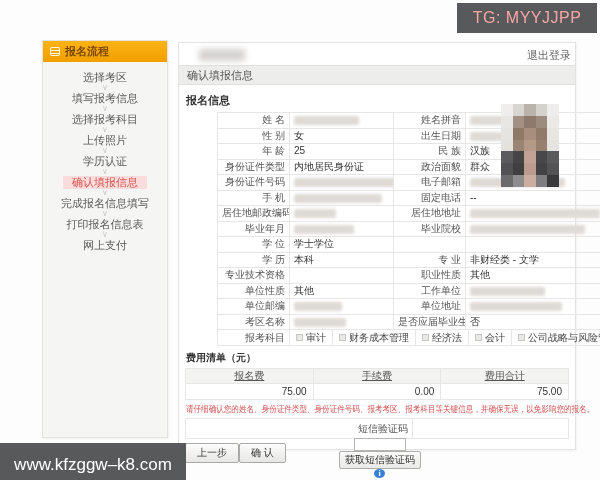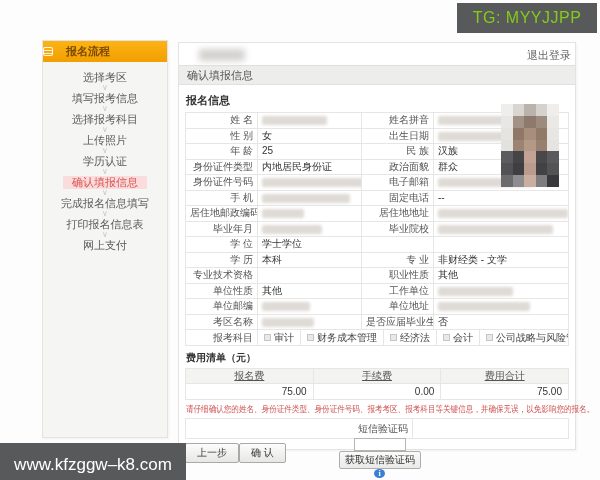--- a/index.html
+++ b/index.html
@@ -1,31 +1,31 @@
 <!DOCTYPE html>
 <html><head>
 <meta charset="utf-8">
 <style>
   * { margin:0; padding:0; box-sizing:border-box; font-family:"Liberation Sans", sans-serif; }
   html,body { width:600px; height:480px; background:#fff; overflow:hidden; }
   .page { position:relative; width:600px; height:480px; background:#fdfdfd; }
 
   
   .tg-badge { position:absolute; top:3px; right:3px; width:140px; height:30px;
-    background:#58595b; color:#84cc16; font-size:16px; display:flex; align-items:center;
+    background:#58595b; color:#fca5a5; font-size:16px; display:flex; align-items:center;
     justify-content:center; z-index:50; letter-spacing:.5px; }
   .watermark { position:absolute; left:0; top:443px; width:186px; height:43px;
     background:#58595b; color:#fff; font-size:17px; display:flex; align-items:center;
     justify-content:center; z-index:50; }
 
   
   .sidebar { position:absolute; left:42px; top:40px; width:126px; height:398px;
     background:#f5f5f3; border:1px solid #e3e3e1; box-shadow:1px 1px 2px rgba(0,0,0,.05); }
   .sidebar-header { height:21px; background:linear-gradient(#fcb316,#f29f00); color:#7b4a00;
-    font-size:11px; font-weight:bold; display:flex; align-items:center; gap:13px; }
+    font-size:11px; font-weight:bold; display:flex; align-items:center; padding-left:7px; gap:5px; }
   .list-icon { width:10px; height:9px; border:1px solid rgba(255,255,255,.9); border-radius:2px;
     background:repeating-linear-gradient(#0000 0 2px, rgba(255,255,255,.85) 2px 3px); }
   .steps { padding-top:9px; }
   .step { display:block; width:100%; text-align:center; font-size:11px; color:#595959;
     line-height:13px; background:none; border:none; cursor:pointer; }
   .step.active { color:#d9534f; background:#fadcdc; width:84px; margin:0 auto; border-radius:1px; }
   .chev { text-align:center; color:#c9c9c9; font-size:8px; line-height:8px; height:8px; margin:0; }
   .chev::after { content:"∨"; }
 
   
@@ -35,21 +35,21 @@
   .blur-chip { position:absolute; left:20px; top:6px; width:46px; height:12px;
     background:#d4d2d0; filter:blur(3px); }
   .logout { position:absolute; right:4px; top:5px; font-size:11px; color:#666;
     background:none; border:none; cursor:pointer; }
   .breadcrumb { height:20px; background:#ededeb; border-top:1px solid #e0e0de;
     border-bottom:1px solid #e0e0de; font-size:11px; color:#555; line-height:19px; padding-left:8px; }
   .content { padding:5px 6px 0 6px; }
   .sec-title { font-size:11px; font-weight:bold; color:#333; margin:3px 0 4px 1px; }
 
   
-  table.info { width:100%; border-collapse:collapse; table-layout:fixed; font-size:10px; }
+  table.info { width:100%; border-collapse:collapse; table-layout:fixed; font-size:10px;margin-left:32px; }
   table.info td { border:1px solid #e6e6e4; height:15.5px; padding:0 4px; line-height:1;
     white-space:nowrap; overflow:hidden; }
   td.lbl { width:72px; text-align:right; color:#555; }
   td.lbl2 { width:72px; text-align:right; color:#555; }
   td.val { color:#333; }
   td.val1 { width:104px; }
   .redact { display:inline-block; height:9px; background:#dedad6; border-radius:2px;
     filter:blur(1.5px); vertical-align:middle; }
   .w42{width:42px}.w48{width:48px}.w52{width:52px}.w60{width:60px}.w65{width:65px}
   .w75{width:75px}.w82{width:82px}.w88{width:88px}.w92{width:92px}.w95{width:95px}

